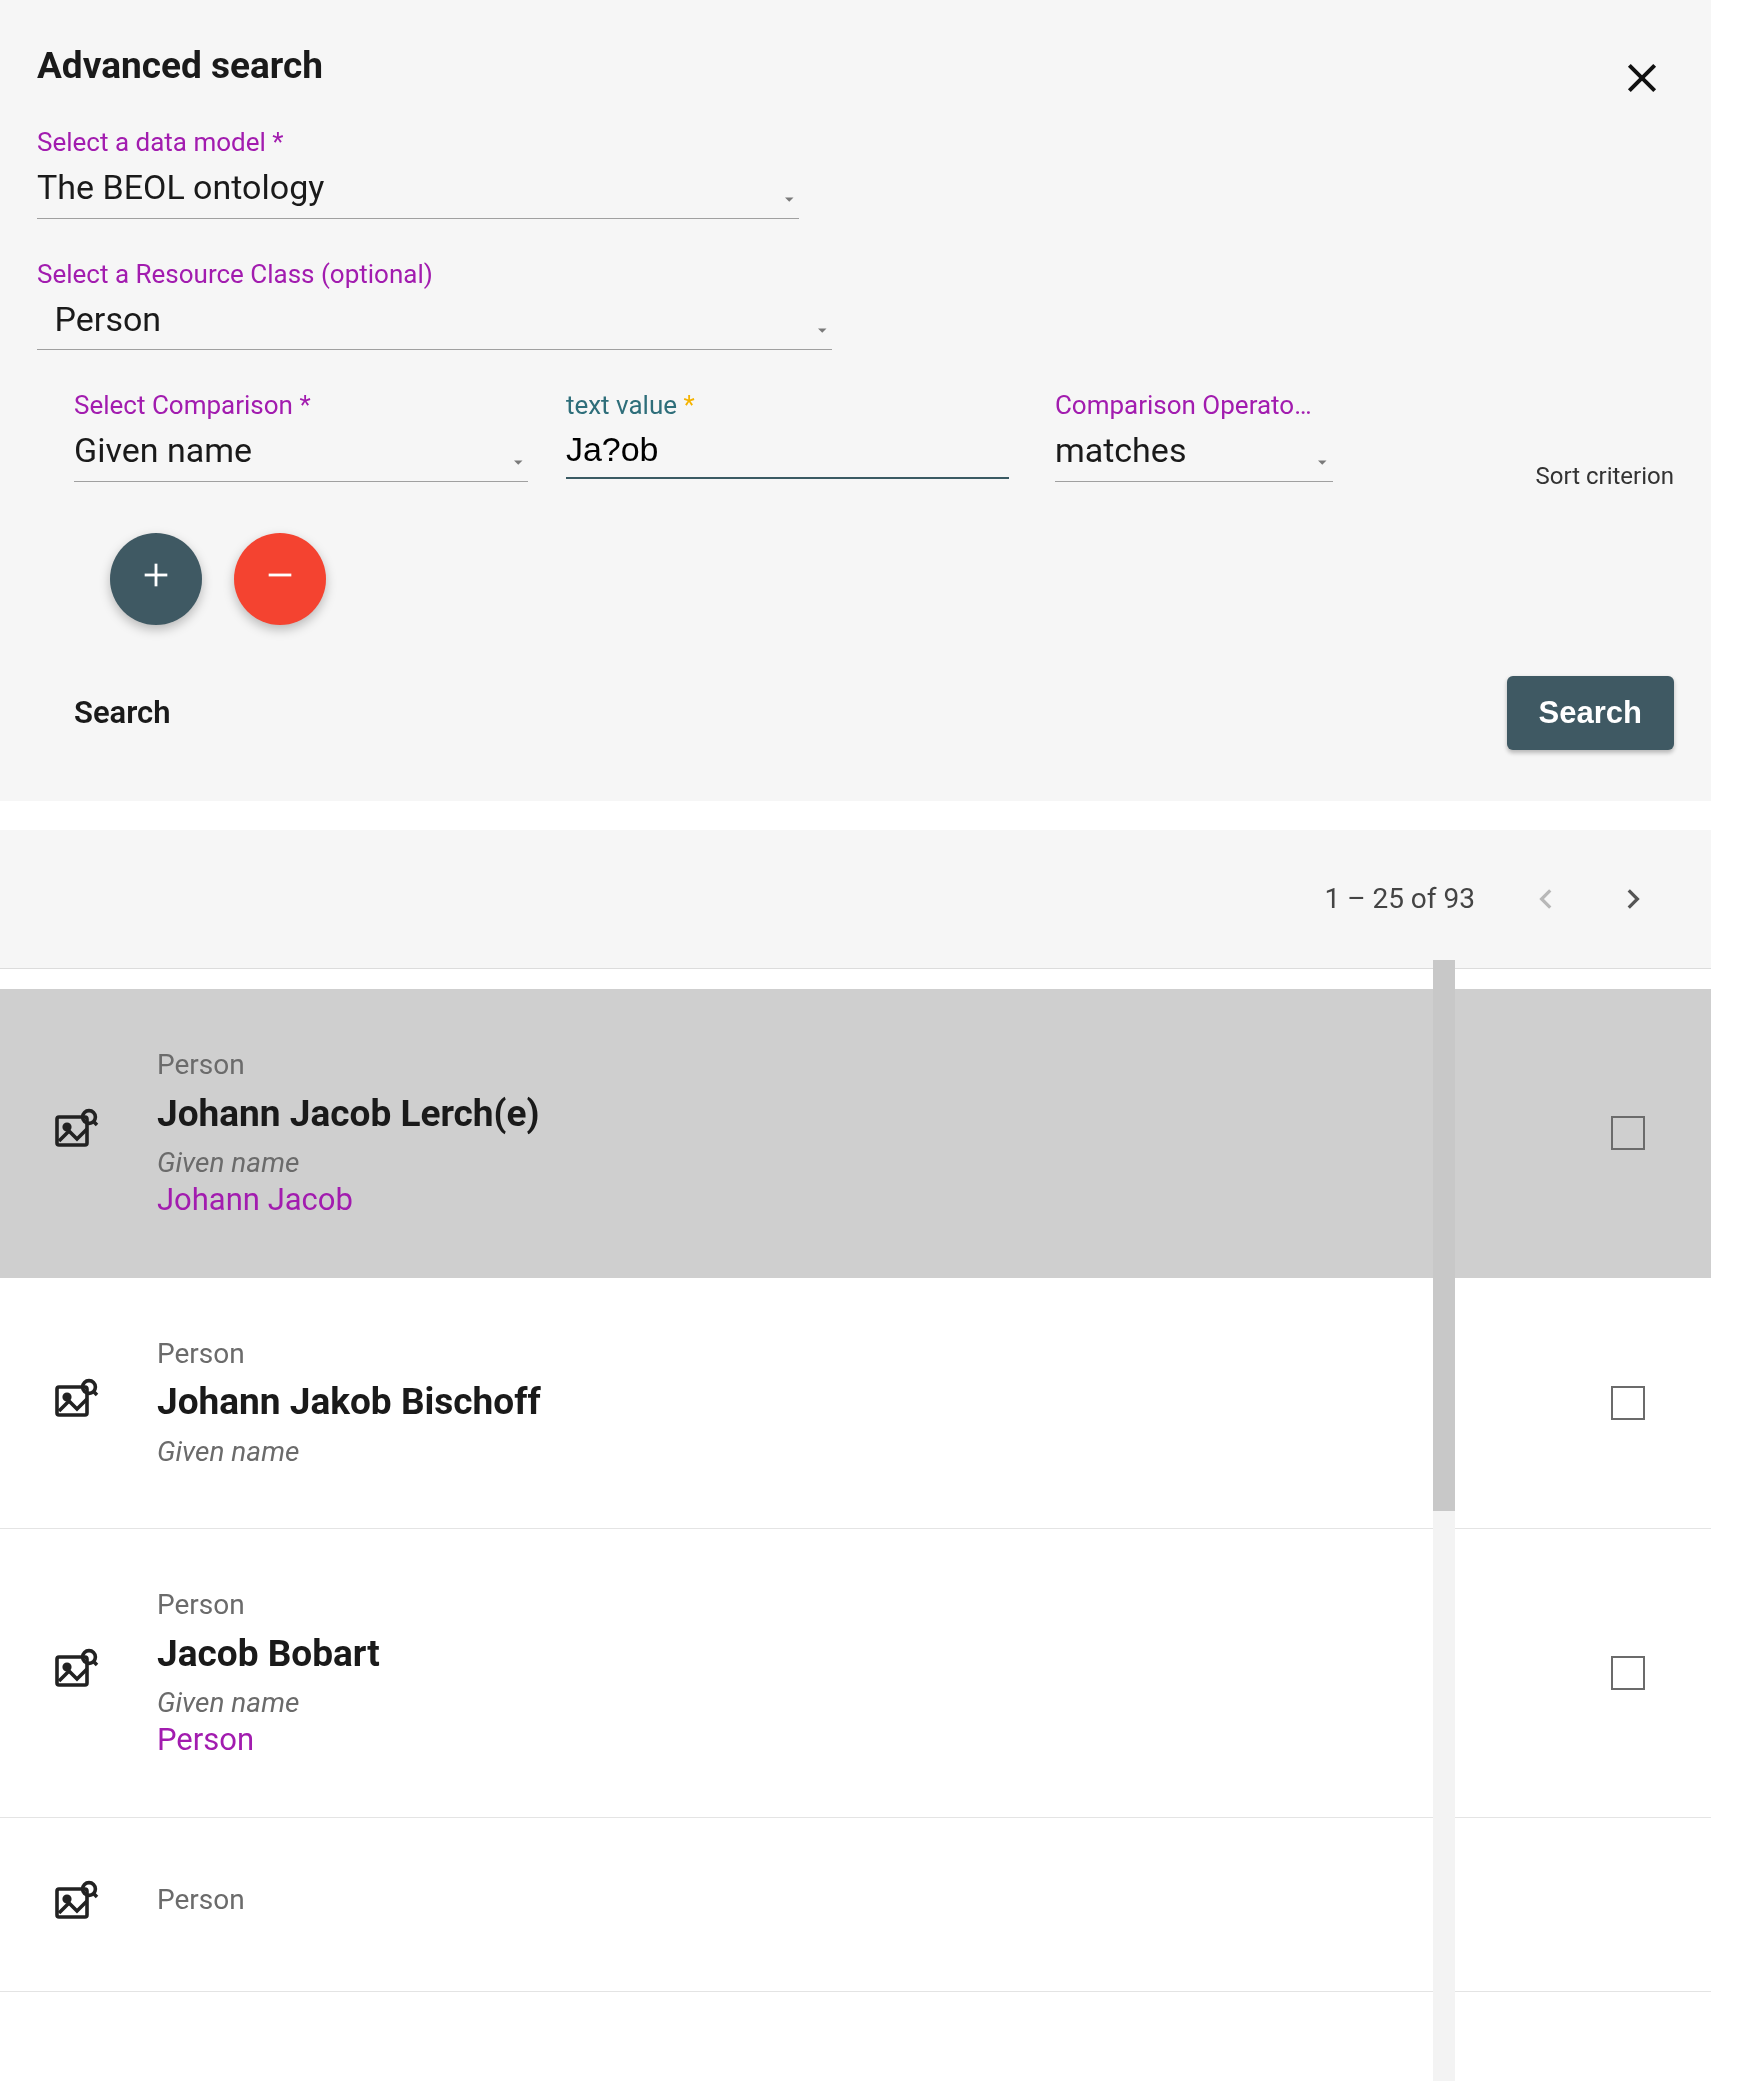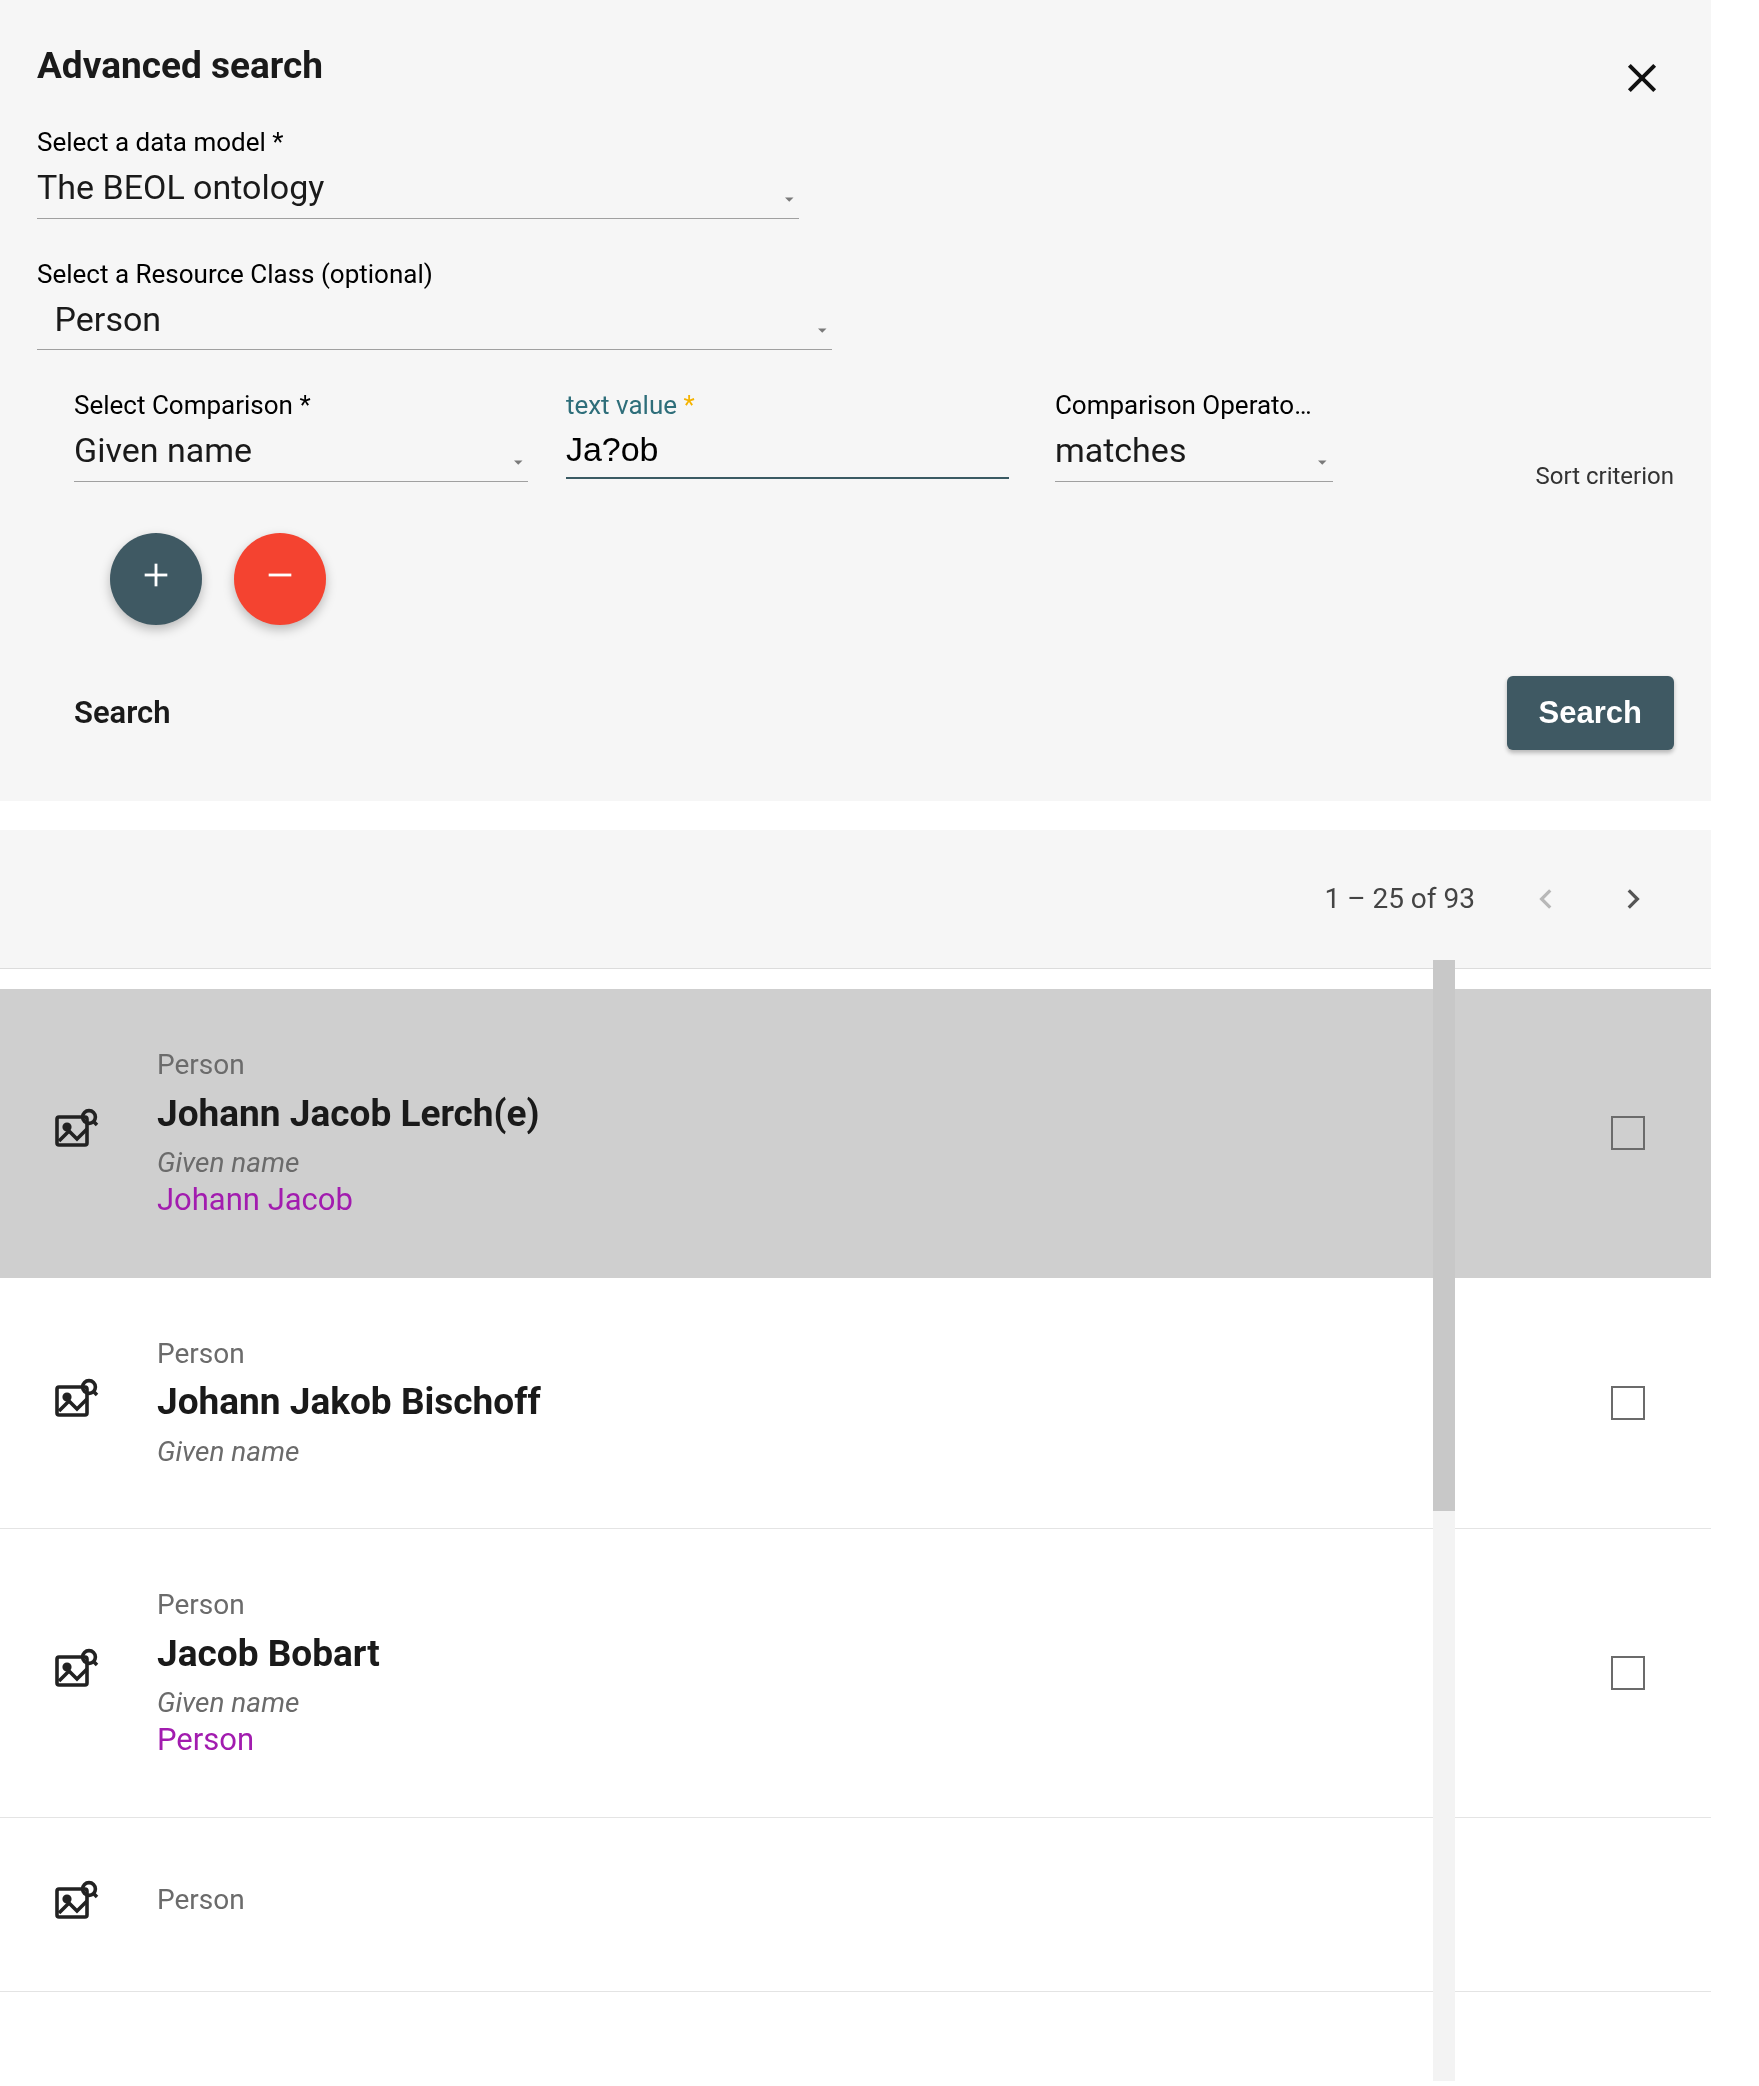--- a/index.html
+++ b/index.html
@@ -16,21 +16,21 @@
     padding: 44px 37px 51px 37px;
     position: relative;
   }
   .panel h1 { font-size: 37px; font-weight: 700; margin-bottom: 40px; }
   .close-btn {
     position: absolute; top: 59px; right: 44px;
     width: 44px; height: 44px; cursor: pointer;
   }
   .close-btn svg { width: 38px; height: 38px; }
   .field-block { margin-bottom: 40px; }
-  .field-label { font-size: 26px; color: #000000; margin-bottom: 5.9px; }
+  .field-label { font-size: 26px; color: #a21caf; margin-bottom: 5.9px; }
   .select {
     display: flex; align-items: center; justify-content: space-between;
     border-bottom: 1.5px solid #a0a0a0;
     padding: 4.4px 0 10.3px 0;
     font-size: 34px;
     cursor: pointer;
     gap: 34px;
   }
   .select.narrow { font-size: 34px; }
   .select .arrow { width: 20.5px; height: 20.5px; }

